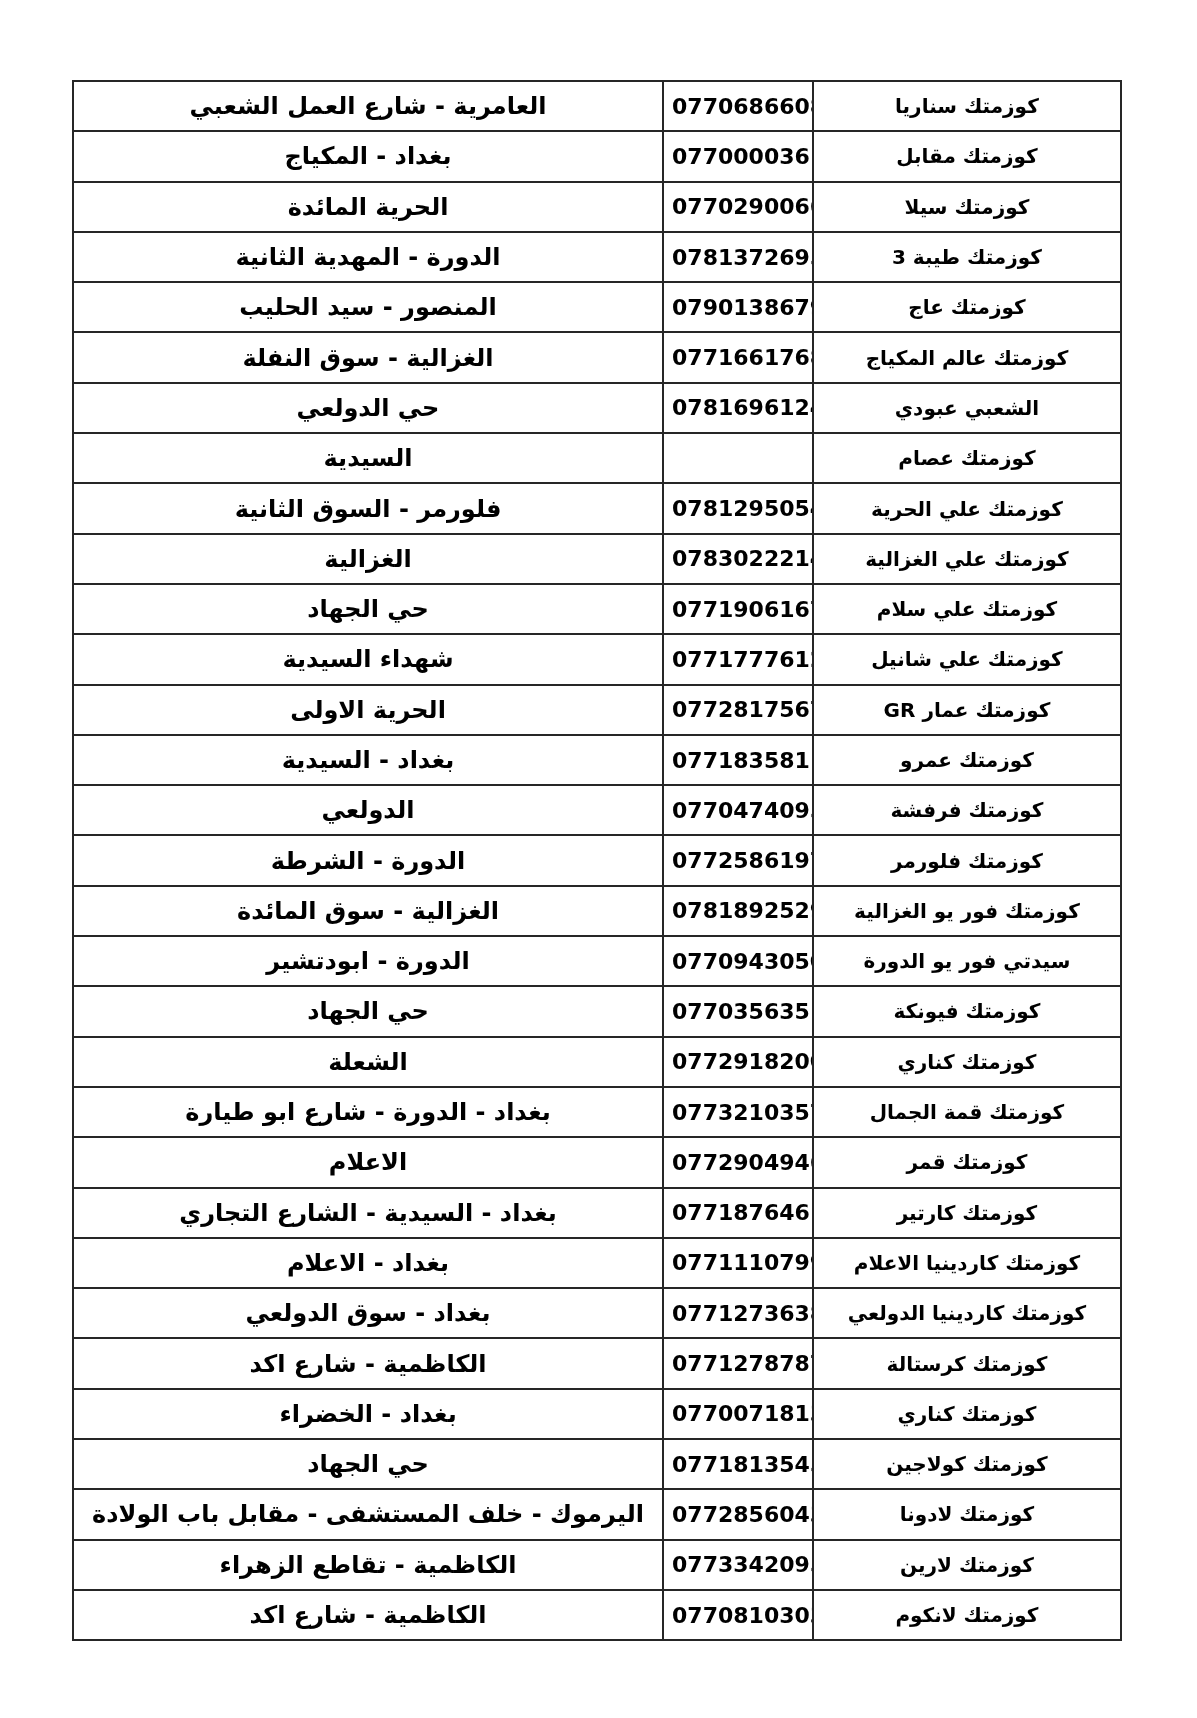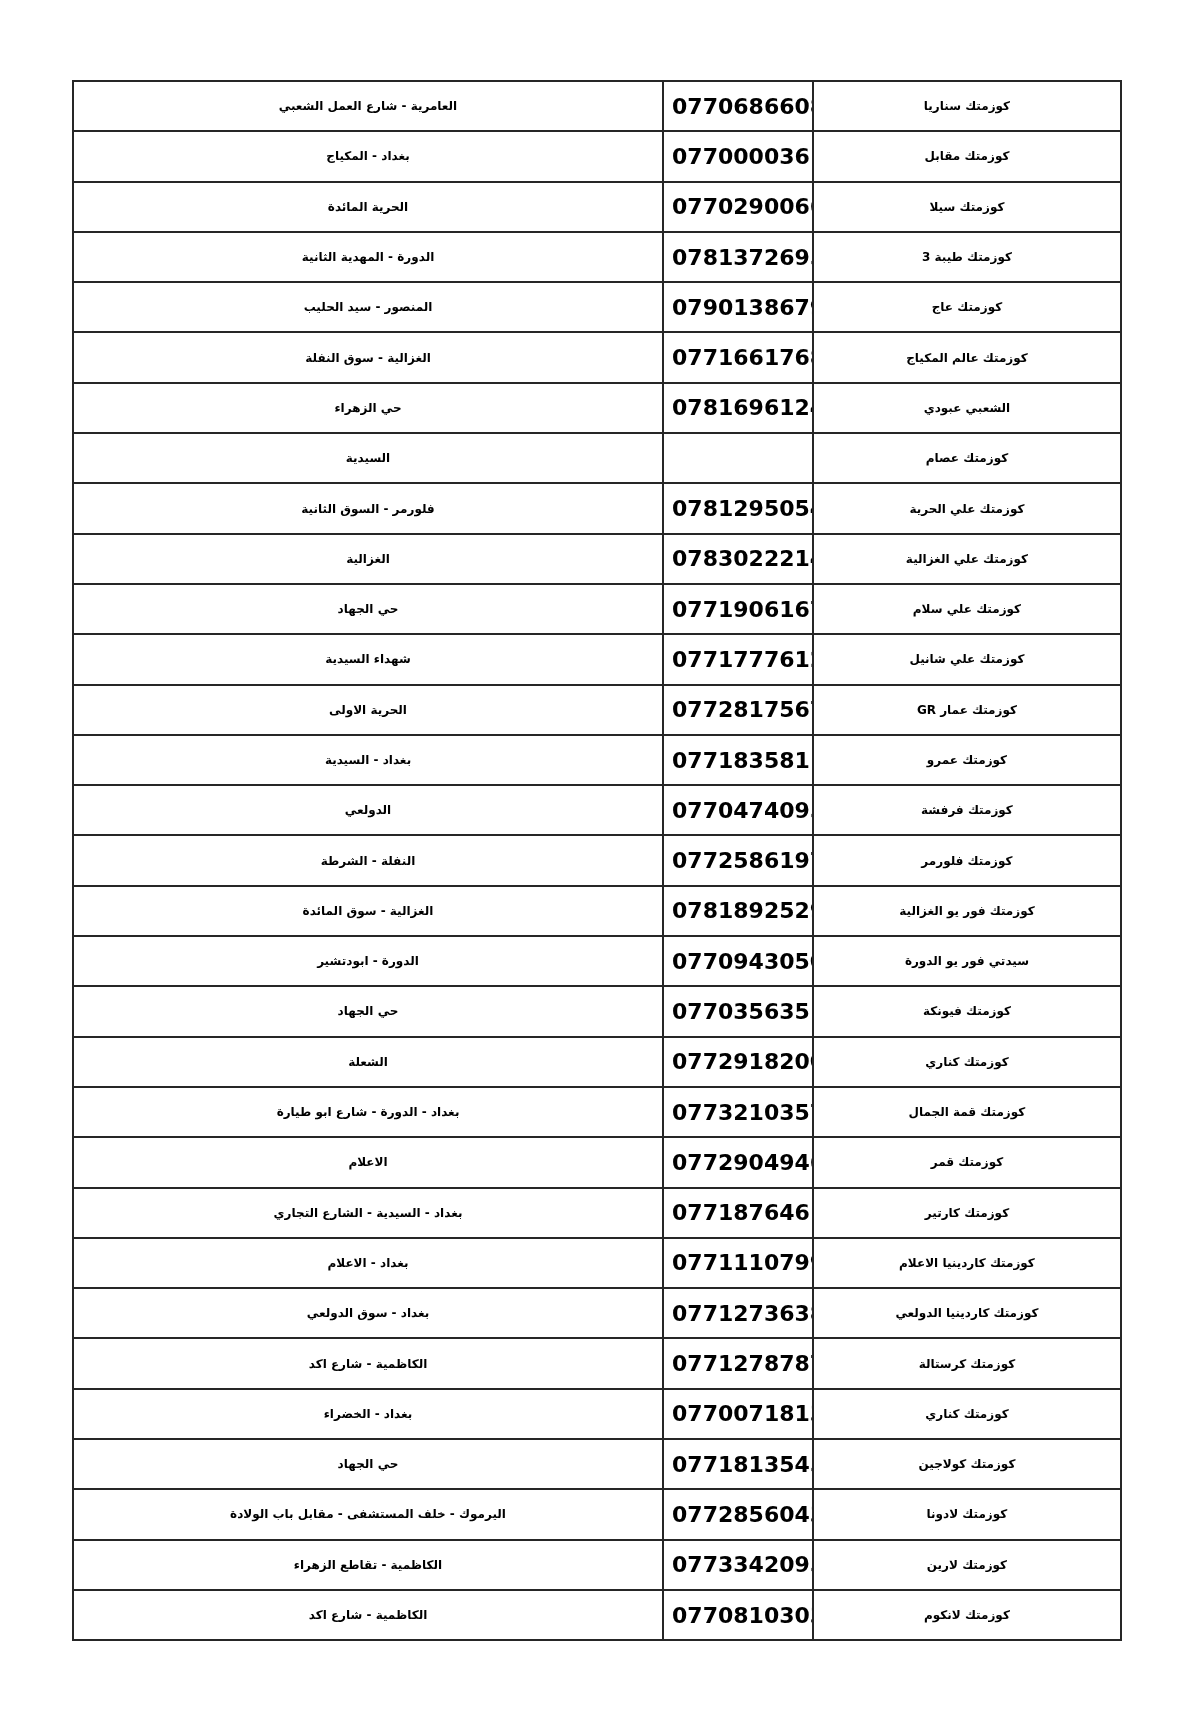--- a/index.html
+++ b/index.html
@@ -35,32 +35,32 @@
     height: 48.3px;
     text-align: center;
     vertical-align: middle;
     padding: 0 8px;
     overflow: hidden;
   }
   col.col-name    { width: 29.4%; }
   col.col-phone   { width: 14.3%; }
   col.col-address { width: 56.3%; }
   td.name-cell {
-    font-size: 12px;
+    font-size: 20px;
     font-weight: 700;
     white-space: nowrap;
   }
   td.phone-cell {
     font-size: 22px;
     font-weight: 700;
     direction: ltr;
     letter-spacing: 0px;
   }
   td.address-cell {
-    font-size: 12px;
+    font-size: 24px;
     font-weight: 700;
   }
 </style>
 </head>
 <body>
 
 <div class="page">
   <table class="store-table">
     <colgroup>
       <col class="col-name">
@@ -100,21 +100,21 @@
 
   <tr>
     <td class="name-cell">كوزمتك عالم المكياج</td>
     <td class="phone-cell">07716617685</td>
     <td class="address-cell">الغزالية - سوق النفلة</td>
   </tr>
 
   <tr>
     <td class="name-cell">الشعبي عبودي</td>
     <td class="phone-cell">07816961244</td>
-    <td class="address-cell">حي الزهراء</td>
+    <td class="address-cell">حي الدولعي</td>
   </tr>
 
   <tr>
     <td class="name-cell">كوزمتك عصام</td>
     <td class="phone-cell"></td>
     <td class="address-cell">السيدية</td>
   </tr>
 
   <tr>
     <td class="name-cell">كوزمتك علي الحرية</td>
@@ -154,21 +154,21 @@
 
   <tr>
     <td class="name-cell">كوزمتك فرفشة</td>
     <td class="phone-cell">07704740954</td>
     <td class="address-cell">الدولعي</td>
   </tr>
 
   <tr>
     <td class="name-cell">كوزمتك فلورمر</td>
     <td class="phone-cell">07725861975</td>
-    <td class="address-cell">النفلة - الشرطة</td>
+    <td class="address-cell">الدورة - الشرطة</td>
   </tr>
 
   <tr>
     <td class="name-cell">كوزمتك فور يو الغزالية</td>
     <td class="phone-cell">07818925295</td>
     <td class="address-cell">الغزالية - سوق المائدة</td>
   </tr>
 
   <tr>
     <td class="name-cell">سيدتي فور يو الدورة</td>

